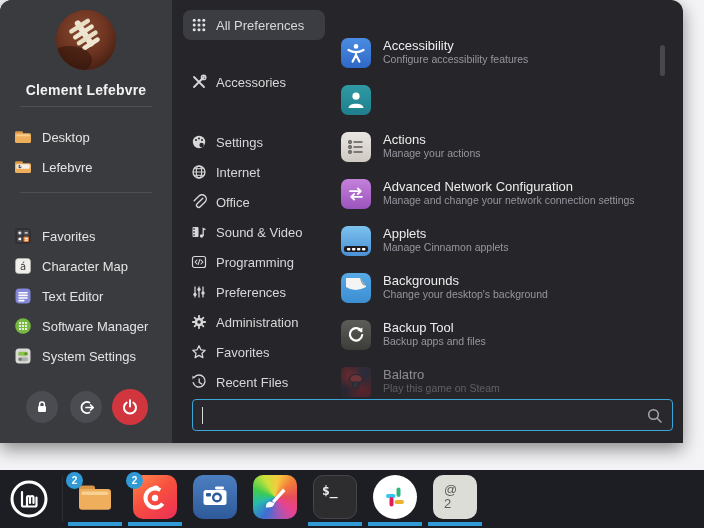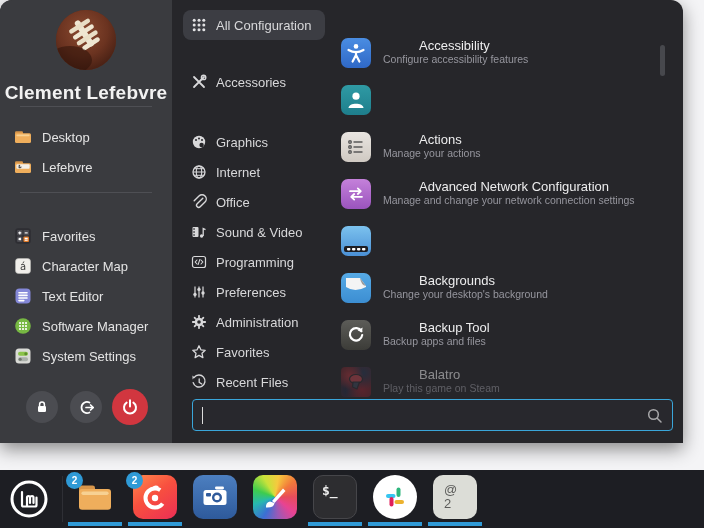--- a/index.html
+++ b/index.html
@@ -9,21 +9,21 @@
 
   
   .menu { position:absolute; left:0; top:27; width:683px; height:443px;
           background:#26262a; border-radius:12px 12px 0 0;
           box-shadow:0 6px 18px rgba(0,0,0,.45); }
   .sidebar { position:absolute; left:0; top:0; width:172px; height:100%;
              background:#3a3b3f; border-radius:12px 0 0 0; }
   .avatar { position:absolute; left:56px; top:10px; width:60px; height:60px;
             border-radius:50%; overflow:hidden; background:#5a2e1d; }
   .username { position:absolute; left:0; top:82px; width:172px; text-align:center;
-              color:#f2f2f2; font-size:19px; font-weight:bold; letter-spacing:.2px; }
+              color:#f2f2f2; font-size:14px; font-weight:bold; letter-spacing:.2px; }
   .sep { position:absolute; left:20px; width:132px; height:1px; background:#4e4f54; }
   .side-row { position:absolute; left:14px; width:150px; height:30px;
               display:flex; align-items:center; gap:10px; color:#e4e4e4; font-size:13px; cursor:default; }
   .side-ic { width:18px; height:18px; flex:none; }
   .session { position:absolute; left:0; bottom:16px; width:172px; height:40px; }
   .round-btn { position:absolute; width:32px; height:32px; border-radius:50%;
                background:#4b4c51; display:flex; align-items:center; justify-content:center; }
   .round-btn.power { width:36px; height:36px; }
 
   
@@ -32,21 +32,21 @@
          color:#d8d8da; font-size:13px; }
   .cat.selected { background:#3c3d43; }
   .cat-ic { width:16px; height:16px; flex:none; }
 
   
   .apps { position:absolute; left:341px; top:38px; width:312px; }
   .app { display:flex; gap:12px; height:30px; margin-bottom:17px; align-items:flex-start; }
   .app.dim { opacity:.5; }
   .app-ic { width:30px; height:30px; border-radius:7px; flex:none;
             display:flex; align-items:center; justify-content:center; }
-  .app-name { font-size:13px; color:#ededee; line-height:15px;margin-left:36px; }
+  .app-name { font-size:13px; color:#ededee; line-height:15px; }
   .app-desc { font-size:10.5px; color:#96969e; line-height:13px; }
   .scroll-thumb { position:absolute; left:660px; top:45px; width:5px; height:31px;
                   border-radius:3px; background:#47484d; }
 
   
   .search { position:absolute; left:192px; top:399px; width:481px; height:32px;
             background:#28282d; border:1px solid #3aa6da; border-radius:4px; }
   .search input { position:absolute; inset:0; background:transparent; border:0; outline:0;
                   color:#eee; font-size:13px; padding:0 30px 0 10px; font-family:inherit; }
   .caret { position:absolute; left:9px; top:7px; width:1px; height:17px; background:#dcdcdc; }
@@ -211,38 +211,38 @@
           <circle cx="8" cy="3.2" r="1.5"></circle>
           <circle cx="12.8" cy="3.2" r="1.5"></circle>
       <circle cx="3.2" cy="8" r="1.5"></circle>
           <circle cx="8" cy="8" r="1.5"></circle>
           <circle cx="12.8" cy="8" r="1.5"></circle>
       <circle cx="3.2" cy="12.8" r="1.5"></circle>
           <circle cx="8" cy="12.8" r="1.5"></circle>
           <circle cx="12.8" cy="12.8" r="1.5"></circle>
         </g>
     </svg>
-    <span>All Configuration</span>
+    <span>All Preferences</span>
   </div>
   <div class="cat" style="top:67px">
     <svg class="cat-ic" viewBox="0 0 16 16">
       <path d="M3 13 L13 3 M3 3 L13 13" stroke="#d8d8da" stroke-width="1.8" stroke-linecap="round"></path>
       <circle cx="12.6" cy="3.4" r="2.2" stroke="#d8d8da" stroke-width="1.4" fill="none"></circle>
     </svg>
     <span>Accessories</span>
   </div>
   <div class="cat" style="top:127px">
     <svg class="cat-ic" viewBox="0 0 16 16">
       <circle cx="8" cy="8" r="6.2" fill="#d8d8da"></circle>
       <circle cx="10.6" cy="11" r="2.2" fill="#26262a"></circle>
       <circle cx="5" cy="6" r="1" fill="#26262a"></circle>
         <circle cx="8" cy="4.4" r="1" fill="#26262a"></circle>
         <circle cx="11" cy="6" r="1" fill="#26262a"></circle>
     </svg>
-    <span>Graphics</span>
+    <span>Settings</span>
   </div>
   <div class="cat" style="top:157px">
     <svg class="cat-ic" viewBox="0 0 16 16">
       <circle cx="8" cy="8" r="6" stroke="#d8d8da" stroke-width="1.3" fill="none"></circle>
       <ellipse cx="8" cy="8" rx="2.7" ry="6" stroke="#d8d8da" stroke-width="1.1" fill="none"></ellipse>
       <path d="M2 8 h12 M3 4.7 h10 M3 11.3 h10" stroke="#d8d8da" stroke-width="1"></path>
     </svg>
     <span>Internet</span>
   </div>
   <div class="cat" style="top:217px">
@@ -372,20 +372,24 @@
         <svg width="30" height="30" viewBox="0 0 30 30">
           <rect x="3" y="20" width="24" height="6" rx="2" fill="#1d1d22"></rect>
           <g fill="#fff">
               <rect x="6" y="22" width="3.4" height="2.4" rx="0.8"></rect>
               <rect x="11" y="22" width="3.4" height="2.4" rx="0.8"></rect>
               <rect x="16" y="22" width="3.4" height="2.4" rx="0.8"></rect>
               <rect x="21" y="22" width="3.4" height="2.4" rx="0.8"></rect>
             </g>
         </svg>
       </div>
+      <div>
+          <div class="app-name">Applets</div>
+           <div class="app-desc">Manage Cinnamon applets</div>
+        </div>
     </div>
 
     <div class="app">
       <div class="app-ic" style="background:linear-gradient(180deg,#56aae6,#3c8ed2)">
         <svg width="30" height="30" viewBox="0 0 30 30">
           <path d="M5 5 H19 L25 13 V14 Q14 20 5 14 Z" fill="#f4f4f4"></path>
           <path d="M19 5 L25 13 Q20 12 19 5 Z" fill="#9a9a9a"></path>
         </svg>
       </div>
       <div>

